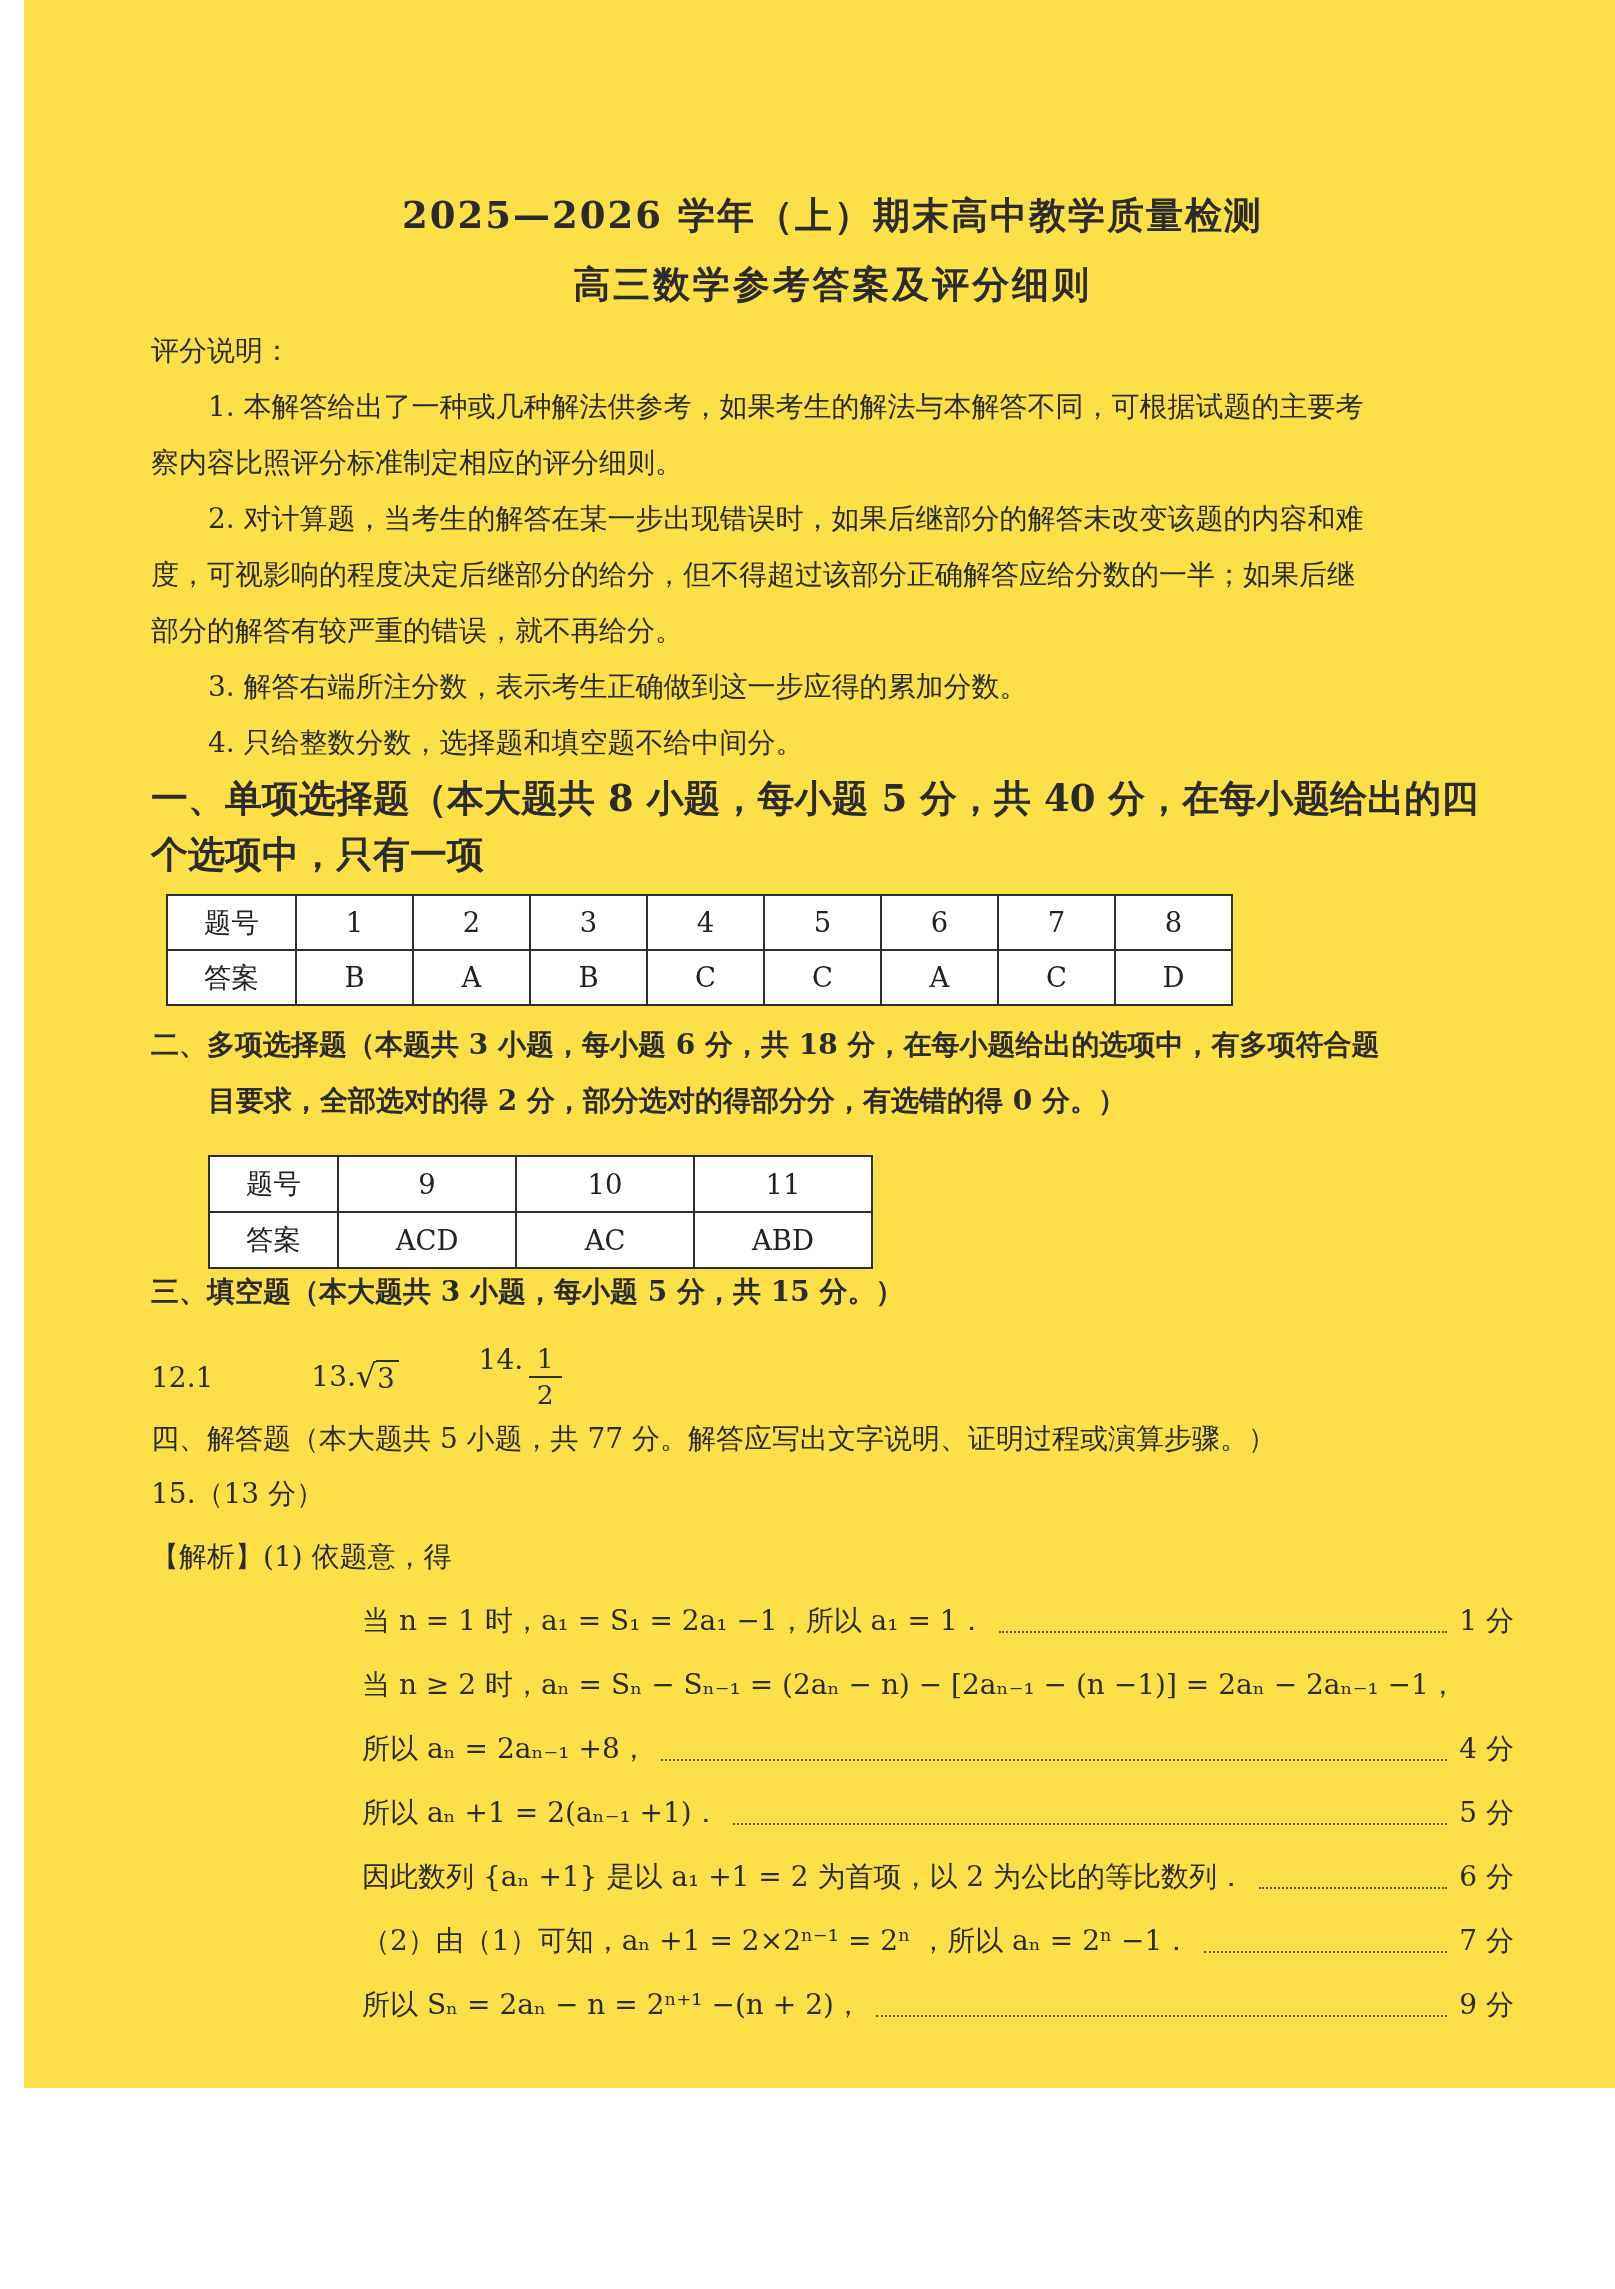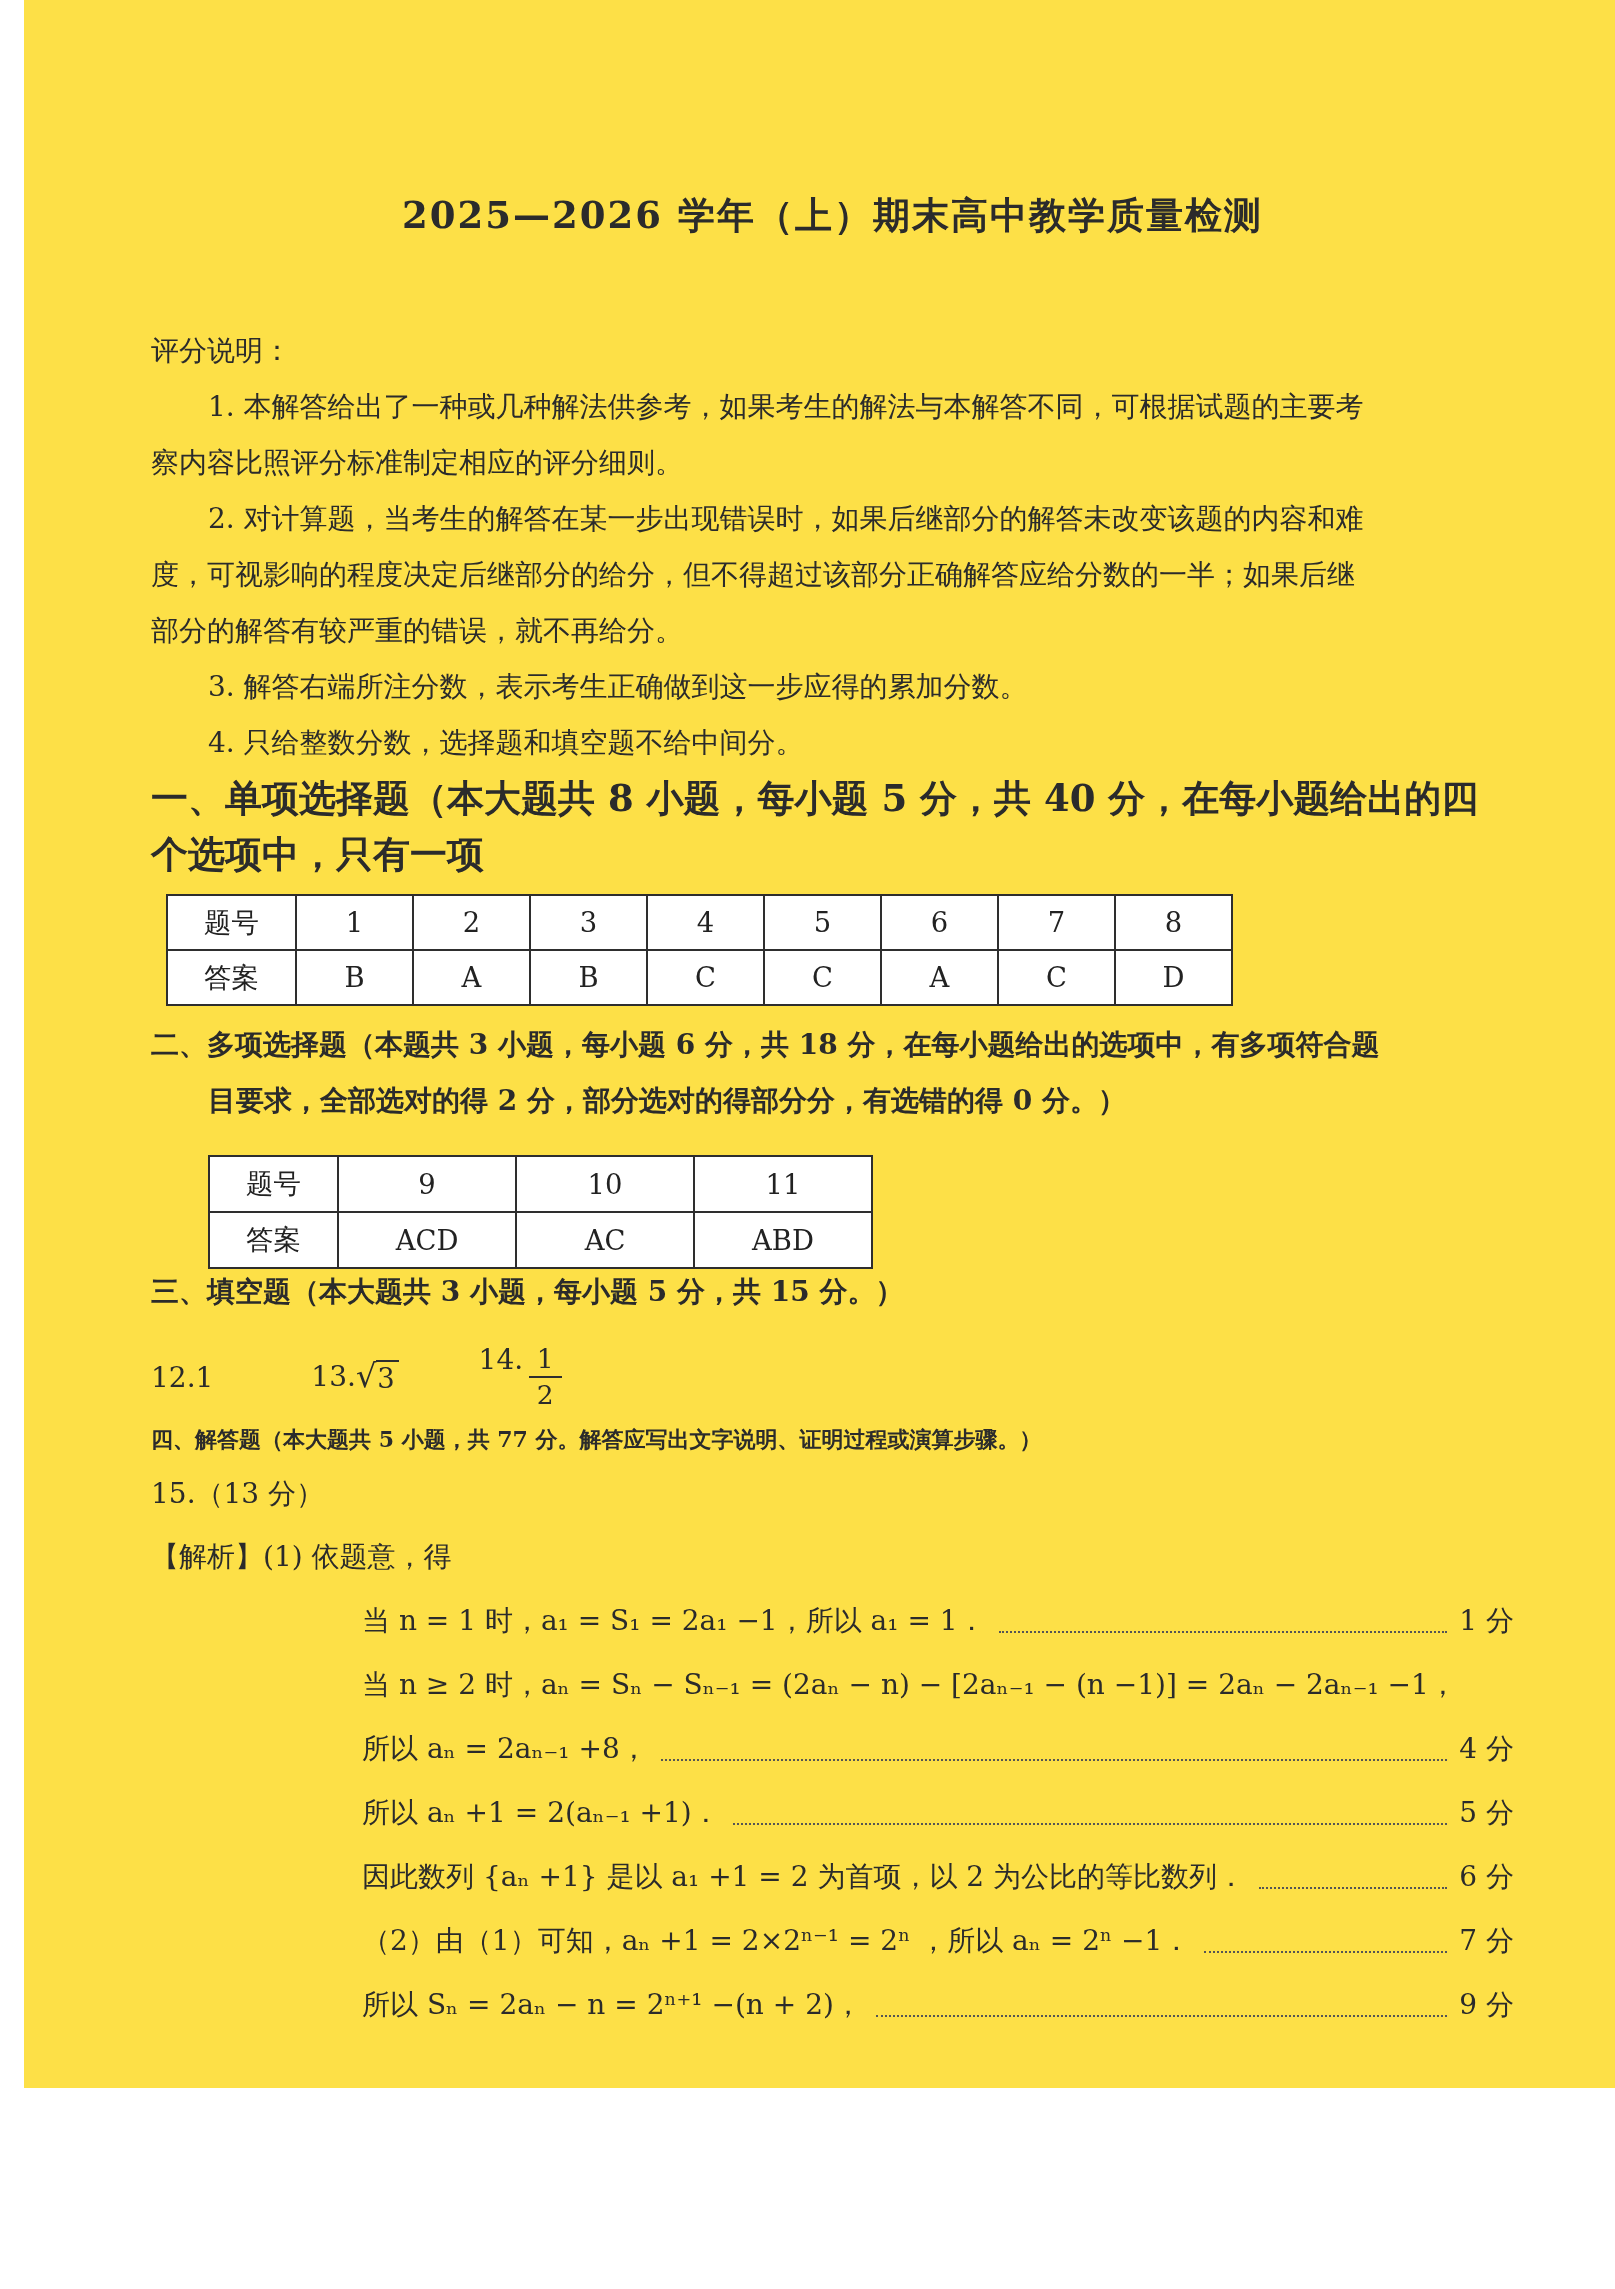--- a/index.html
+++ b/index.html
@@ -17,21 +17,21 @@
 
   #title-1{top:191px;font-size:37px;font-weight:bold;letter-spacing:2px;}
   #title-2{top:260px;font-size:37px;font-weight:bold;letter-spacing:2.9px;}
 
   #notes{top:323px;font-size:28px;line-height:56px;}
   #notes .indent{text-indent:57px;}
 
   #sec1-head{top:770px;font-size:37px;line-height:56px;font-weight:bold;}
   #sec2-head{top:1017px;font-size:28px;line-height:56px;font-weight:bold;}
   #sec3-head{top:1264px;font-size:28px;line-height:56px;font-weight:bold;}
-  #sec4-head{top:1411px;font-size:22px;line-height:56px;font-weight:bold;}
+  #sec4-head{top:1411px;font-size:28px;line-height:56px;font-weight:normal;}
   .hang{ text-indent:57px; }
 
   table.ans{border-collapse:collapse;position:absolute;background:#fff;}
   table.ans td{
     border:2px solid #2e2e2e;
     text-align:center;vertical-align:middle;
     font-size:27.4px;color:#222;
     padding:0;
   }
   #table1{top:894px;left:142px;}
@@ -61,20 +61,21 @@
   #solution .score{white-space:nowrap;}
 
   #footer{top:2119px;text-align:center;font-size:26.5px;font-weight:bold;color:#333;}
 </style>
 </head>
 <body>
 
 <div class="page">
 
   <div id="title-1" class="abs center">2025—2026 学年（上）期末高中教学质量检测</div>
+  <div id="title-2" class="abs center">高三数学参考答案及评分细则</div>
 
   <div id="notes" class="abs">
     <div>评分说明：</div>
     <div class="indent">1. 本解答给出了一种或几种解法供参考，如果考生的解法与本解答不同，可根据试题的主要考</div>
     <div>察内容比照评分标准制定相应的评分细则。</div>
     <div class="indent">2. 对计算题，当考生的解答在某一步出现错误时，如果后继部分的解答未改变该题的内容和难</div>
     <div>度，可视影响的程度决定后继部分的给分，但不得超过该部分正确解答应给分数的一半；如果后继</div>
     <div>部分的解答有较严重的错误，就不再给分。</div>
     <div class="indent">3. 解答右端所注分数，表示考生正确做到这一步应得的累加分数。</div>
     <div class="indent">4. 只给整数分数，选择题和填空题不给中间分。</div>

